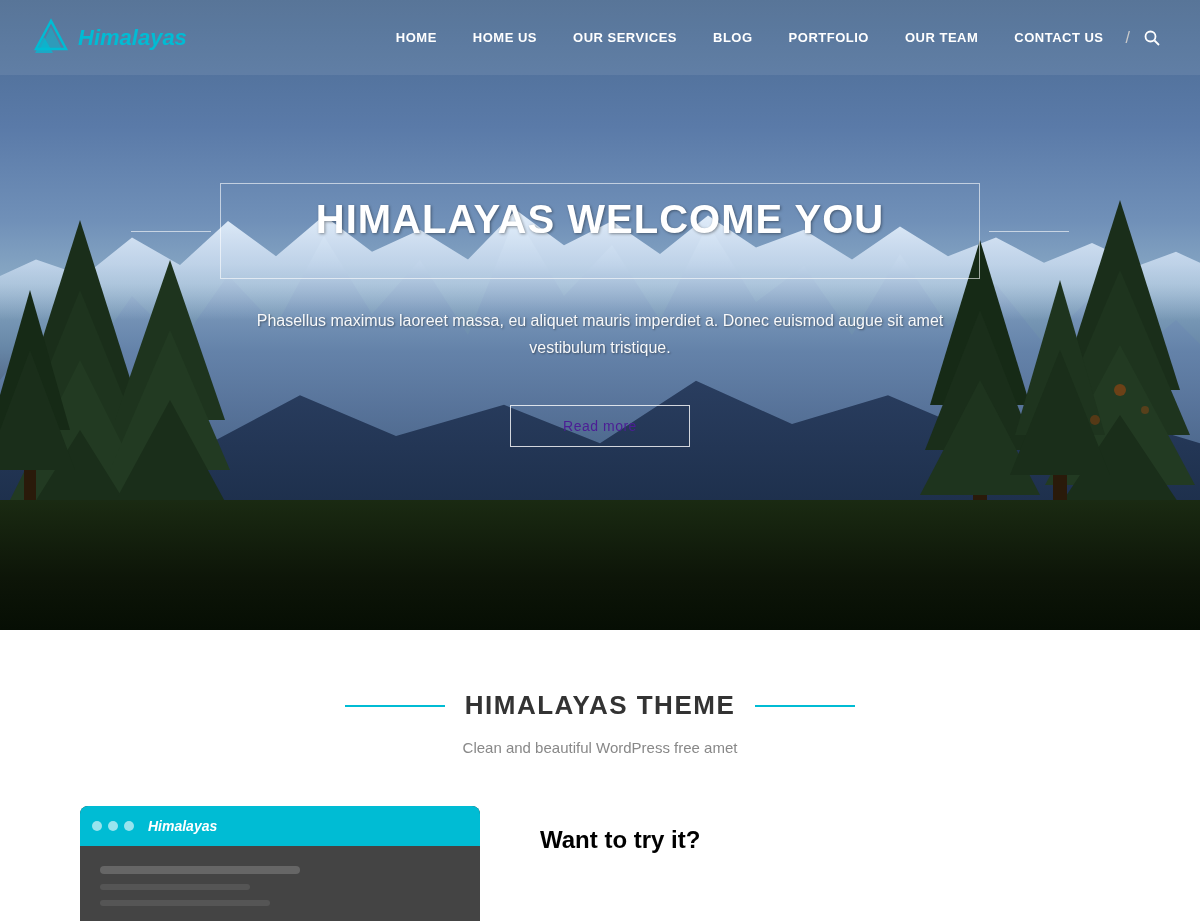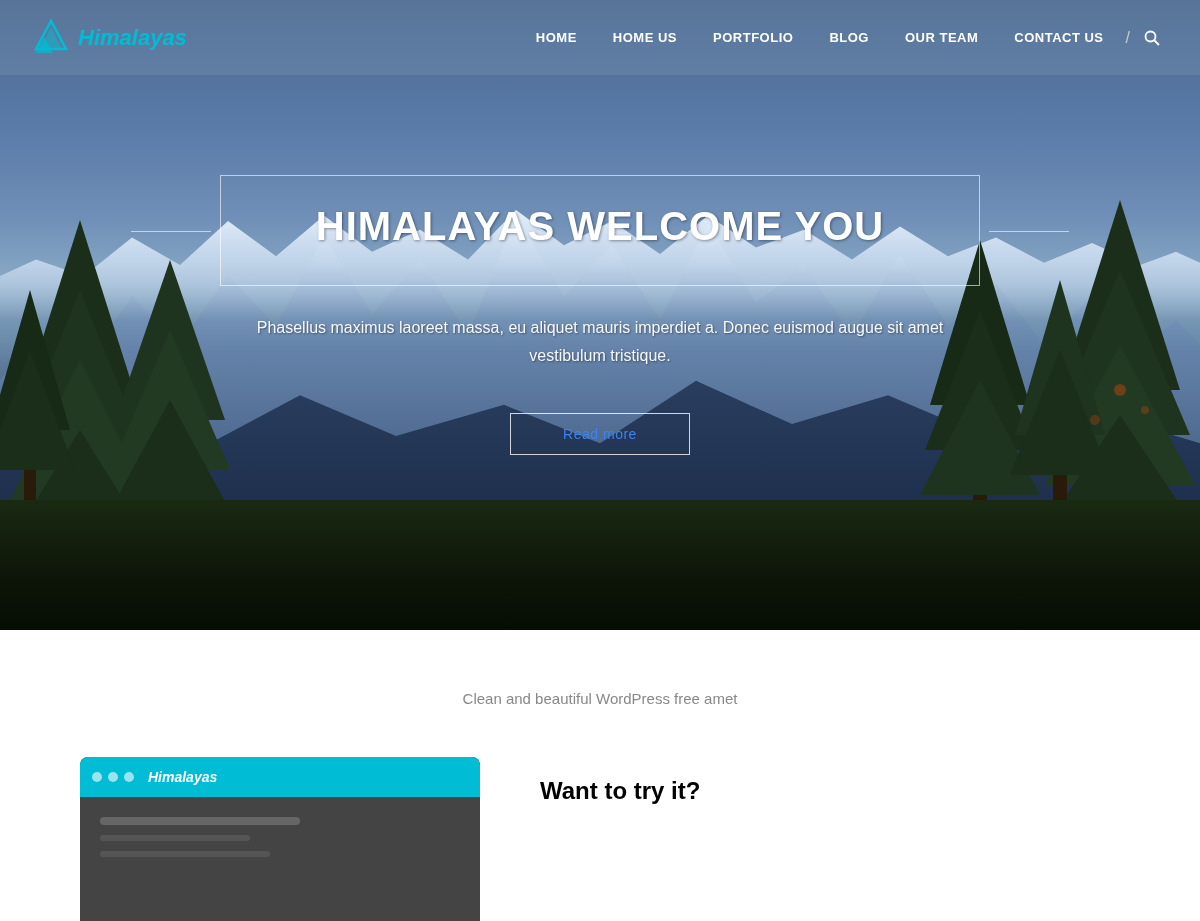--- a/index.html
+++ b/index.html
@@ -98,21 +98,21 @@
     .hero-content {
       position: relative;
       z-index: 10;
       text-align: center;
       color: #fff;
       max-width: 800px;
       padding: 20px;
     }
     .hero-box {
       border: 1.5px solid rgba(255,255,255,0.6);
-      padding: 28px 60px 36px;
+      padding: 13px 60px 36px;
       margin-bottom: 28px;
       position: relative;
     }
     
     .hero-box::before,
     .hero-box::after {
       content: '';
       position: absolute;
       top: 50%;
       width: 80px;
@@ -132,21 +132,21 @@
       font-size: 16px;
       line-height: 1.7;
       color: rgba(255,255,255,0.95);
       margin-bottom: 44px;
       text-shadow: 1px 1px 2px rgba(0,0,0,0.4);
     }
     .hero-btn {
       display: inline-block;
       border: 1.5px solid rgba(255,255,255,0.8);
       background: transparent;
-      color: #3b82f6;
+      color: #4c1d95;
       padding: 12px 52px;
       font-size: 14px;
       cursor: pointer;
       letter-spacing: 0.5px;
       transition: background 0.2s;
       text-decoration: none;
     }
 
     
     .section-theme {
@@ -230,22 +230,23 @@
       <polygon points="21,4 6,32 36,32" fill="none" stroke="#00bcd4" stroke-width="2.5"></polygon>
       <polygon points="21,10 10,32 32,32" fill="#00bcd4" opacity="0.5"></polygon>
       <polygon points="14,20 5,36 23,36" fill="#00bcd4" opacity="0.7"></polygon>
     </svg>
     <span class="logo-text">Himalayas</span>
   </a>
 
   <nav>
     <a href="#">HOME</a>
     <a href="#">HOME US</a>
+    <a href="#">OUR SERVICES</a>
+    <a href="#">BLOG</a>
     <a href="#">PORTFOLIO</a>
-    <a href="#">BLOG</a>
     <a href="#">OUR TEAM</a>
     <a href="#">CONTACT US</a>
     <span class="divider">/</span>
     <button class="search-btn">
       <svg width="16" height="16" viewBox="0 0 16 16" fill="white" xmlns="http://www.w3.org/2000/svg">
         <circle cx="6.5" cy="6.5" r="5" stroke="white" stroke-width="1.8" fill="none"></circle>
         <line x1="10.5" y1="10.5" x2="15" y2="15" stroke="white" stroke-width="1.8"></line>
       </svg>
     </button>
   </nav>
@@ -314,20 +315,25 @@
   <div class="hero-content">
     <div class="hero-box">
       <h1 class="hero-title">HIMALAYAS WELCOME YOU</h1>
     </div>
     <p class="hero-desc">Phasellus maximus laoreet massa, eu aliquet mauris imperdiet a. Donec euismod augue sit amet vestibulum tristique.</p>
     <a href="#" class="hero-btn">Read more</a>
   </div>
 </section>
 
 <div class="section-theme">
+  <div class="section-title-wrapper">
+    <div class="section-title-line"></div>
+    <h2 class="section-title">HIMALAYAS THEME</h2>
+    <div class="section-title-line"></div>
+  </div>
   <p class="section-subtitle">Clean and beautiful WordPress free amet</p>
 
   <div class="section-try">
     <div class="try-mockup">
       <div class="mockup-bar">
         <div class="mockup-dot"></div>
         <div class="mockup-dot"></div>
         <div class="mockup-dot"></div>
         <span class="mockup-logo">Himalayas</span>
       </div>

